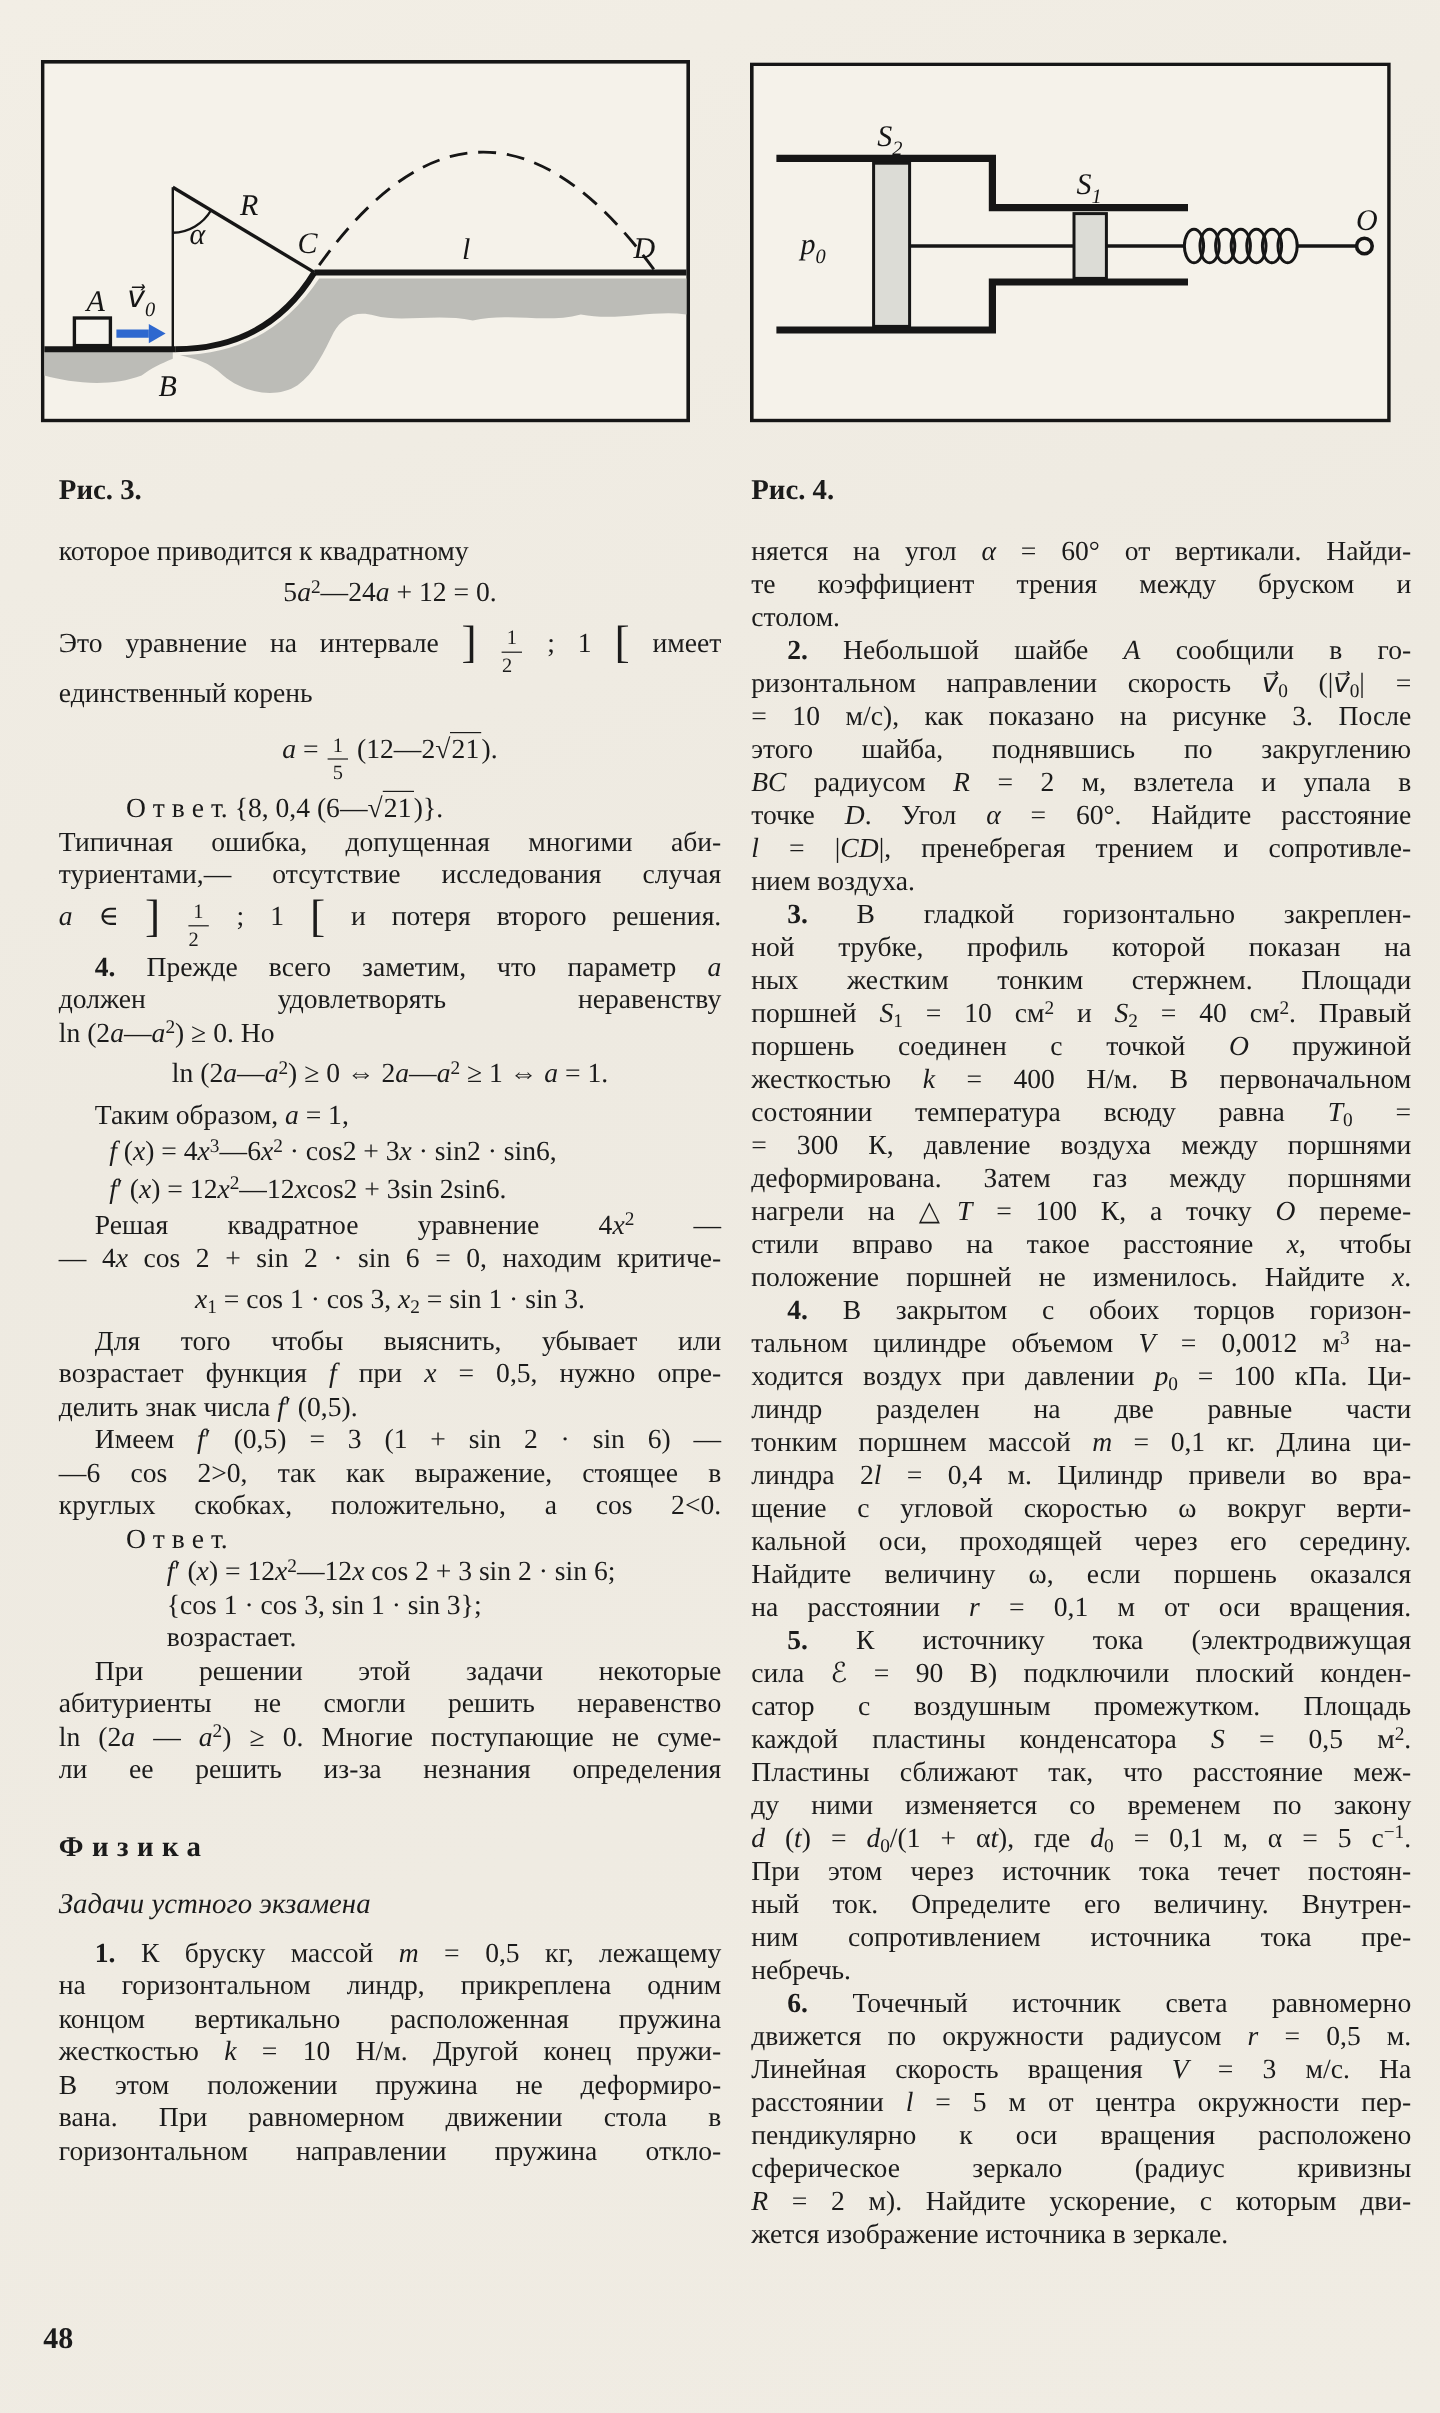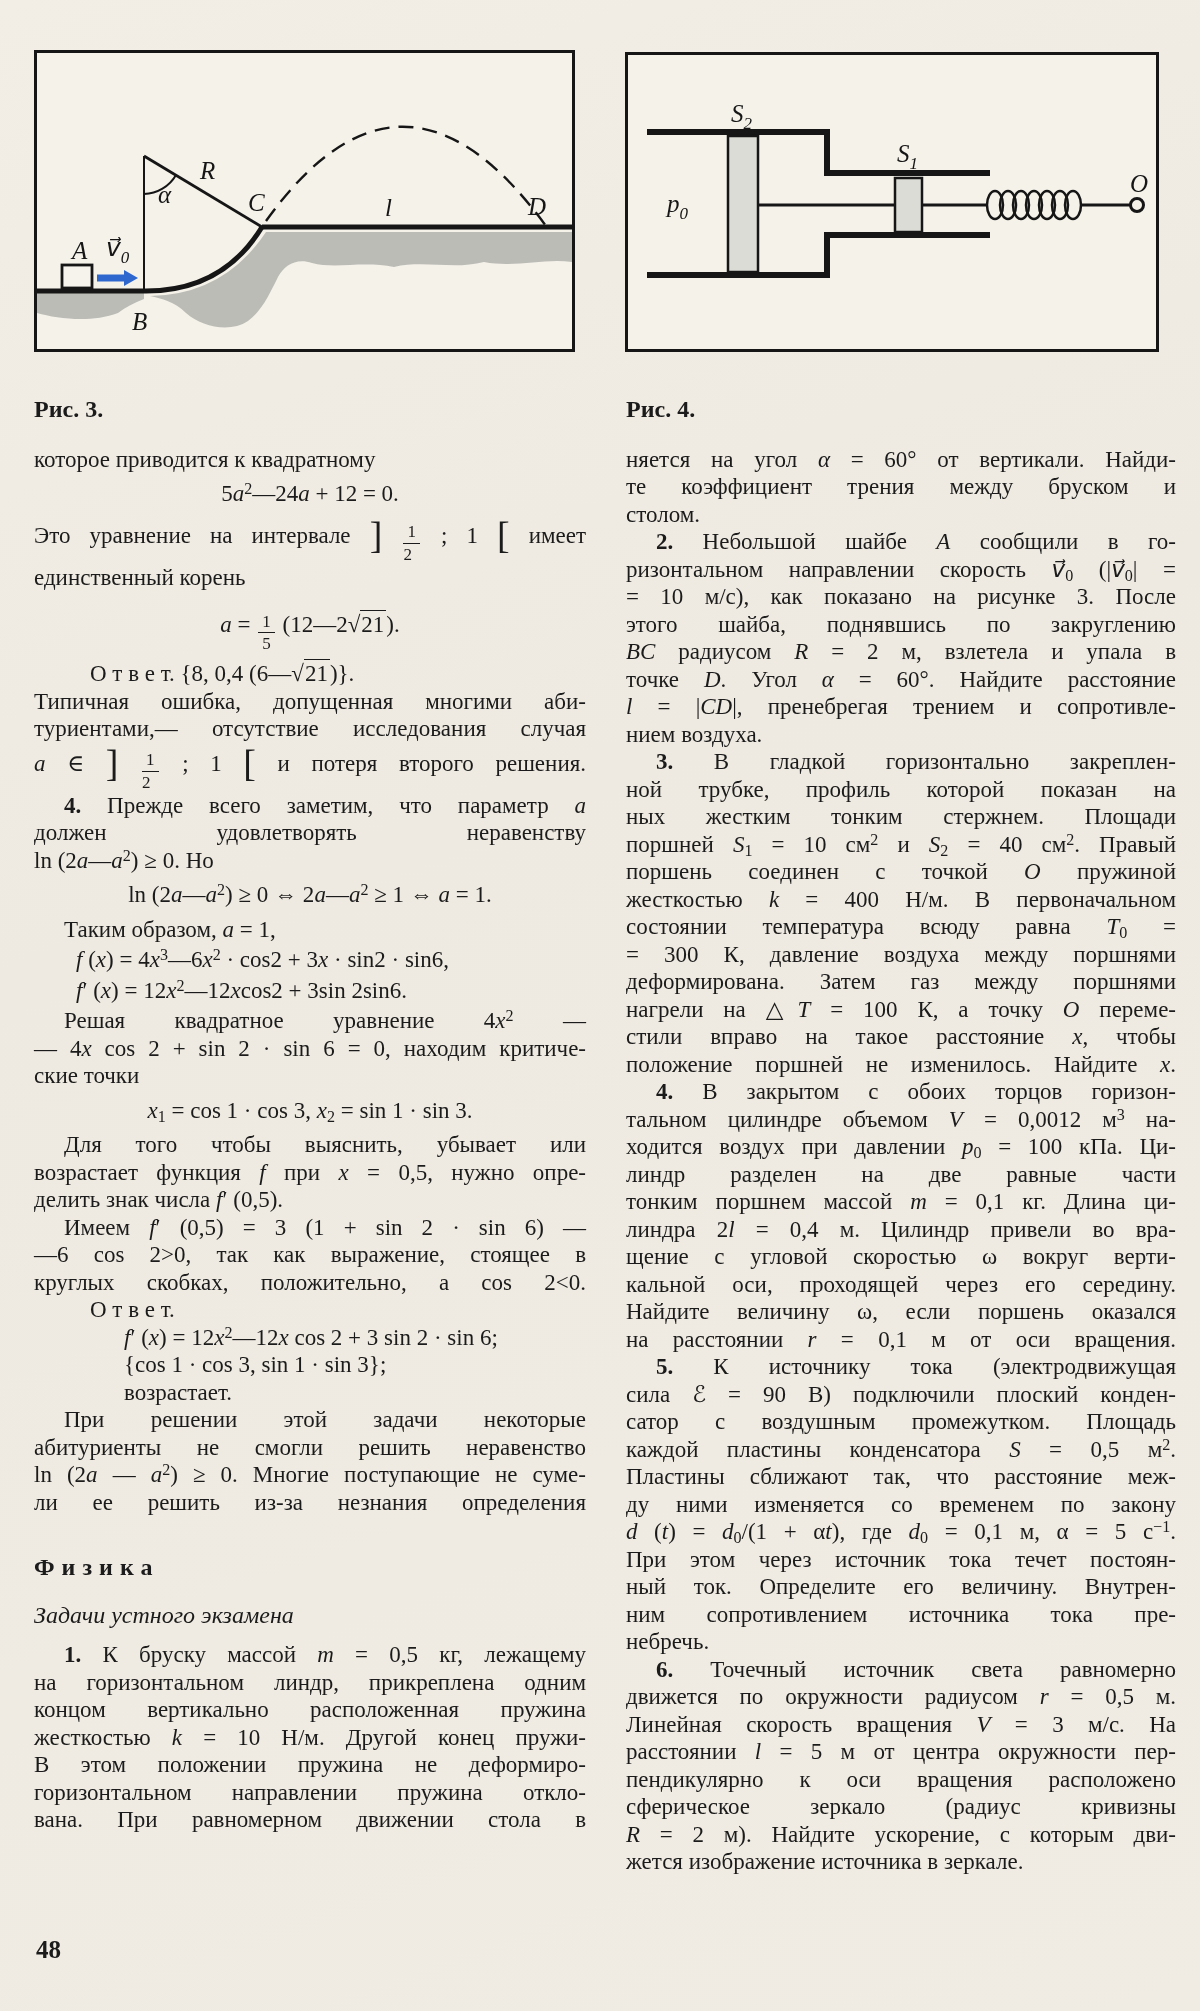--- a/index.html
+++ b/index.html
@@ -13,21 +13,21 @@
   .fig{position:absolute;}
   .figframe{fill:#f5f2ea;stroke:#161616;stroke-width:3;}
   .thick{stroke:#161616;stroke-width:5;fill:none;stroke-linecap:butt;}
   .thick6{stroke:#161616;stroke-width:6;fill:none;}
   .thin{stroke:#161616;stroke-width:2;fill:none;}
   .med{stroke:#161616;stroke-width:2.8;fill:none;}
   .dash{fill:none;stroke:#161616;stroke-width:2.4;stroke-dasharray:15 9;}
   .figtext{font-family:"Liberation Serif","DejaVu Serif","DejaVu Sans",serif;font-style:italic;font-size:25px;fill:#161616;}
   .svgsub{font-size:17px;}
   .col{position:absolute;top:396px;width:552px;font-size:23px;}
-  .col-left{left:34px;}
+  .col-left{left:49px;}
   .col-right{left:626px;width:550px;}
   .line{line-height:27.5px;min-height:27.5px;text-align:justify;text-align-last:justify;}
   .line.last{text-align-last:left;}
   .line.caption{font-weight:bold;font-size:24px;margin:0 0 22px 0;text-align:left;text-align-last:left;}
   .line.ind{text-indent:30px;}
   .line.ind2{padding-left:56px;text-indent:0;}
   .line.ind3{padding-left:90px;text-indent:0;}
   .line.formula{margin:7px 0;text-align:center;text-align-last:center;}
   .line.formula-left{margin:3px 0;padding-left:42px;text-align:left;text-align-last:left;}
   .line.tallbr{line-height:42px;min-height:42px;}
@@ -113,21 +113,20 @@
       <div class="line tallbr"><i>a</i> ∈ <span class="bb">]</span> <span class="fr"><span class="fn">1</span><span class="fd">2</span></span> ; 1 <span class="bb">[</span> и потеря второго решения.</div>
       <div class="line ind"><b>4.</b> Прежде всего заметим, что параметр <i>a</i></div>
       <div class="line">должен удовлетворять неравенству</div>
       <div class="line last">ln (2<i>a</i>—<i>a</i><sup>2</sup>) ≥ 0. Но</div>
       <div class="line formula">ln (2<i>a</i>—<i>a</i><sup>2</sup>) ≥ 0 ⇔ 2<i>a</i>—<i>a</i><sup>2</sup> ≥ 1 ⇔ <i>a</i> = 1.</div>
       <div class="line ind last">Таким образом, <i>a</i> = 1,</div>
       <div class="line formula-left"><i>f</i> (<i>x</i>) = 4<i>x</i><sup>3</sup>—6<i>x</i><sup>2</sup> · cos2 + 3<i>x</i> · sin2 · sin6,</div>
       <div class="line formula-left"><i>f</i>′ (<i>x</i>) = 12<i>x</i><sup>2</sup>—12<i>x</i>cos2 + 3sin 2sin6.</div>
       <div class="line ind">Решая квадратное уравнение 4<i>x</i><sup>2</sup> —</div>
       <div class="line">— 4<i>x</i> cos 2 + sin 2 · sin 6 = 0, находим критиче-</div>
-      <div class="line last">ские точки</div>
       <div class="line formula"><i>x</i><sub>1</sub> = cos 1 · cos 3,  <i>x</i><sub>2</sub> = sin 1 · sin 3.</div>
       <div class="line ind">Для того чтобы выяснить, убывает или</div>
       <div class="line">возрастает функция <i>f</i> при <i>x</i> = 0,5, нужно опре-</div>
       <div class="line last">делить знак числа <i>f</i>′ (0,5).</div>
       <div class="line ind">Имеем <i>f</i>′ (0,5) = 3 (1 + sin 2 · sin 6) —</div>
       <div class="line">—6 cos 2&gt;0, так как выражение, стоящее в</div>
       <div class="line">круглых скобках, положительно, а cos 2&lt;0.</div>
       <div class="line ind2 last">О т в е т.</div>
       <div class="line ind3 last"><i>f</i>′ (<i>x</i>) = 12<i>x</i><sup>2</sup>—12<i>x</i> cos 2 + 3 sin 2 · sin 6;</div>
       <div class="line ind3 last">{cos 1 ·  cos 3, sin 1 · sin 3};</div>
@@ -136,22 +135,22 @@
       <div class="line">абитуриенты не смогли решить неравенство</div>
       <div class="line">ln (2<i>a</i> — <i>a</i><sup>2</sup>) ≥ 0. Многие поступающие не суме-</div>
       <div class="line">ли ее решить из-за незнания определения</div>
       <div class="line h1">Физика</div>
       <div class="line h2">Задачи устного экзамена</div>
       <div class="line ind"><b>1.</b> К бруску массой <i>m</i> = 0,5 кг, лежащему</div>
       <div class="line">на горизонтальном линдр, прикреплена одним</div>
       <div class="line">концом вертикально расположенная пружина</div>
       <div class="line">жесткостью <i>k</i> = 10 Н/м. Другой конец пружи-</div>
       <div class="line">В этом положении пружина не деформиро-</div>
+      <div class="line">вана. При равномерном движении стола в</div>
       <div class="line">горизонтальном направлении пружина откло-</div>
-      <div class="line">вана. При равномерном движении стола в</div>
     </div>
 
   <div class="col col-right">
 
   <div class="line caption">Рис. 4.</div>
       <div class="line">няется на угол <i>α</i> = 60° от вертикали. Найди-</div>
       <div class="line">те коэффициент трения между бруском и</div>
       <div class="line last">столом.</div>
       <div class="line ind"><b>2.</b> Небольшой шайбе <i>A</i> сообщили в го-</div>
       <div class="line">ризонтальном направлении скорость <i>v⃗</i><sub>0</sub> (|<i>v⃗</i><sub>0</sub>| =</div>

